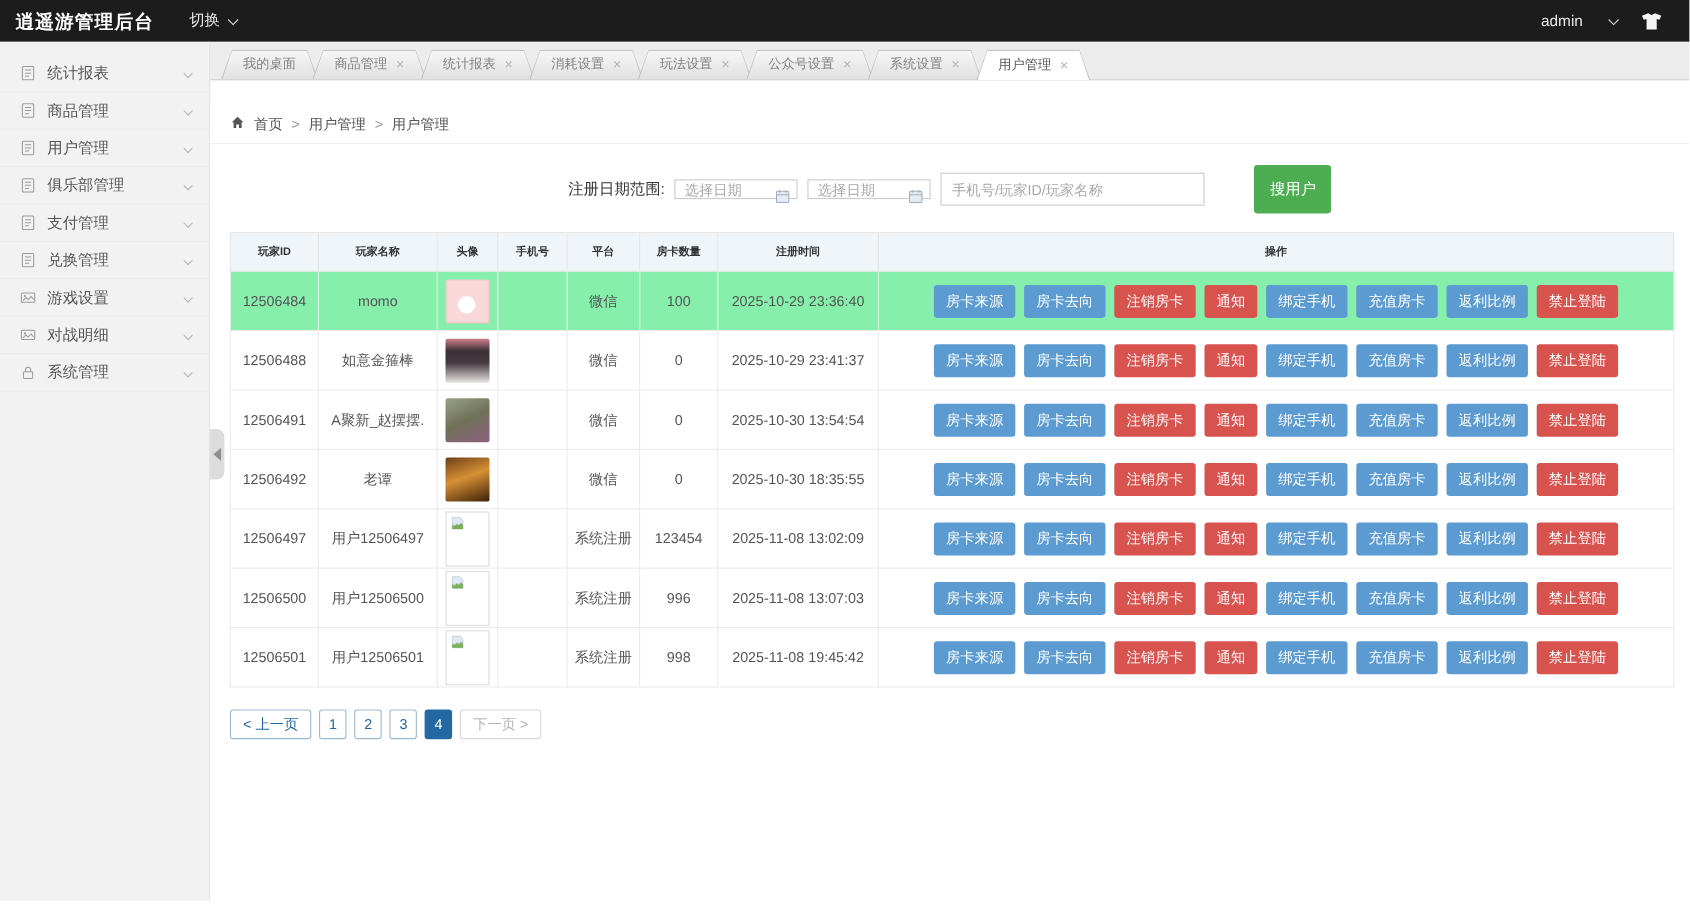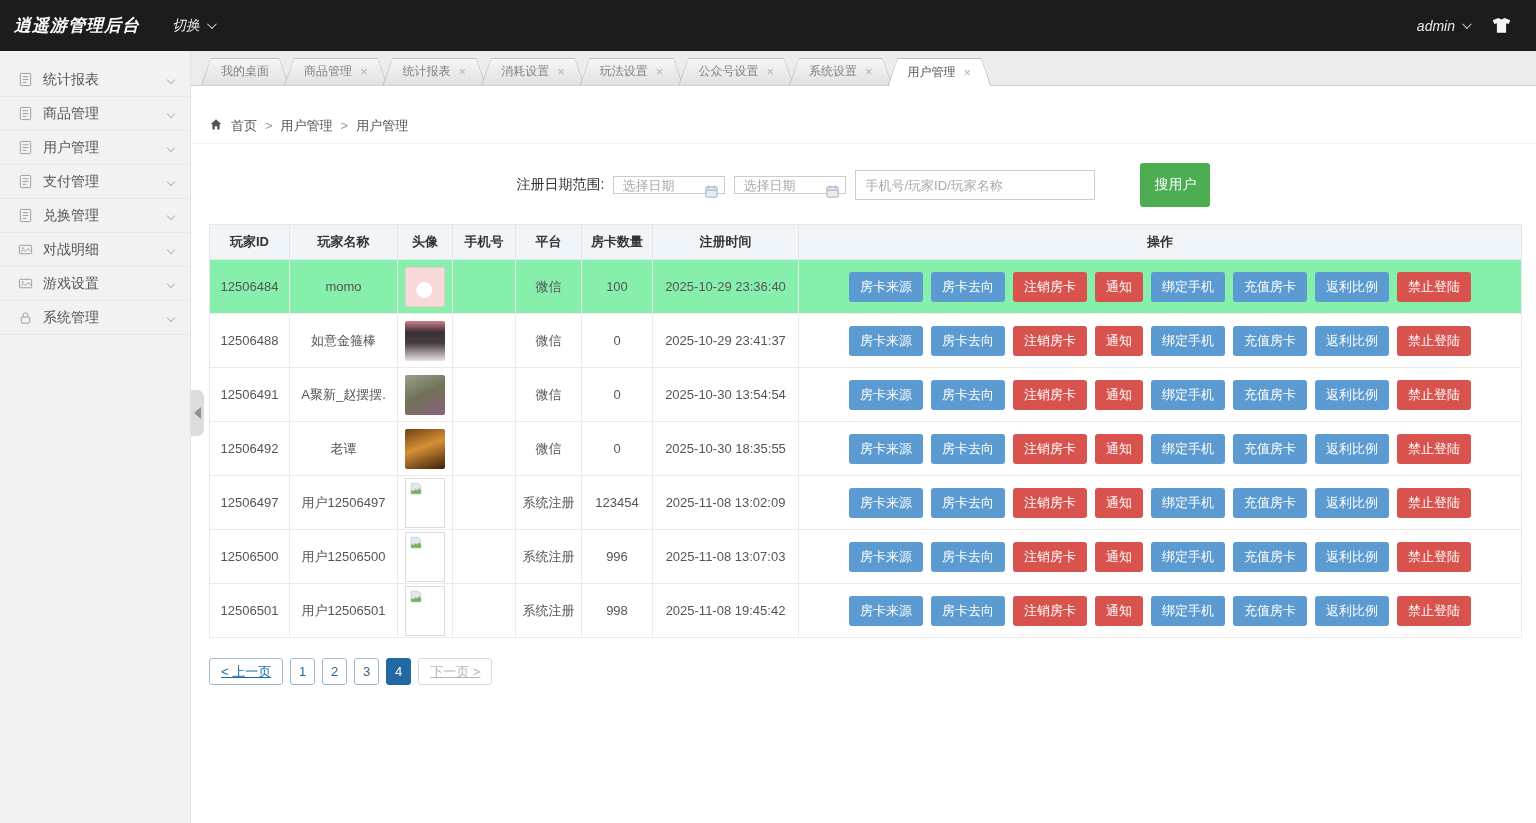--- a/index.html
+++ b/index.html
@@ -1,24 +1,24 @@
 <!DOCTYPE html>
 <html><head>
 <meta charset="utf-8">
 <style>
   * { margin:0; padding:0; box-sizing:border-box; }
   html,body { width:1536px; height:823px; overflow:hidden; }
   body { font-family:"Liberation Sans","DejaVu Sans",sans-serif; background:#fff; position:relative; }
 
   
-  .topbar { height:51px; background:#1c1c1c; display:flex; align-items:center; color:#fff;font-style:italic; }
+  .topbar { height:38px; background:#1c1c1c; display:flex; align-items:center; color:#fff; }
   .brand { margin-left:14px; font-size:17px; font-weight:700; letter-spacing:1px; }
   .switch { margin-left:32px; font-size:14px; color:#e8e8e8; display:flex; align-items:center; gap:7px; cursor:pointer; }
   .topbar-right { margin-left:auto; margin-right:24px; display:flex; align-items:center; gap:22px; }
-  .userbox { font-size:14px; color:#e8e8e8; display:flex; align-items:center; gap:7px; cursor:pointer; }
+  .userbox { font-size:14px; color:#e8e8e8; display:flex; align-items:center; gap:23px; cursor:pointer; }
   .chev { width:7px; height:7px; border-right:1px solid #cfcfcf; border-bottom:1px solid #cfcfcf; transform:rotate(45deg) translateY(-2px); display:inline-block; }
   .shirt-btn { cursor:pointer; display:flex; align-items:center; }
 
   
   .layout { display:flex; height:781px; }
   .sidebar { flex:0 0 191px; background:#f2f2f2; padding-top:12px; border-right:1px solid #e3e3e3; }
   .side-item { display:flex; align-items:center; height:34px; padding:0 16px 0 18px; border-bottom:1px solid #e9e9e9; color:#555; font-size:14px; cursor:pointer; background:#f2f2f2; }
   .side-icon { width:16px; height:16px; margin-right:9px; display:inline-flex; }
   .side-chev { margin-left:auto; width:6px; height:6px; border-right:1px solid #b5b5b5; border-bottom:1px solid #b5b5b5; transform:rotate(45deg); }
 
@@ -49,38 +49,38 @@
   .date-box { position:relative; width:112px; height:18px; border:1px solid #ccc; background:#fff; display:flex; align-items:center; }
   .date-box input { border:none; outline:none; width:100%; height:100%; padding:0 24px 0 8px; font-size:13px; font-family:inherit; color:#555; background:transparent; }
   .date-box input::placeholder, .kw-input::placeholder { color:#a9a9a9; }
   .cal-ico { position:absolute; right:5px; top:7px; cursor:pointer; }
   .kw-input { width:240px; height:30px; border:1px solid #ccc; padding:0 9px; font-size:13px; font-family:inherit; color:#555; outline:none; }
   .search-btn { height:44px; padding:11px 14px; background:#4cae50; color:#fff; border:none; border-radius:3px; font-size:14px; font-family:inherit; cursor:pointer;margin-left:36px; }
 
   
   .table-wrap { margin:17px 14px 0 18px; }
   table { width:100%; border-collapse:collapse; table-layout:fixed; }
-  th { height:35px; background:#f0f5fa; font-size:13px; color:#333; font-weight:700; border:1px solid #e6e6e6; }
+  th { height:35px; background:#f0f5fa; font-size:10px; color:#333; font-weight:700; border:1px solid #e6e6e6; }
   td { height:54px; text-align:center; font-size:13px; color:#555; border:1px solid #ebebeb; background:#fff; }
   tr.hl td { background:#86efac; }
   .avatar { width:40px; height:40px; margin:0 auto; border-radius:2px; }
   .av-momo-avatar   { background:radial-gradient(circle at 48% 58%, #ffffff 0 26%, #f9d8da 27%), #f6cdd0; border:1px solid #f2c6c9; }
   .av-girl-avatar   { background:linear-gradient(180deg,#cd7d8b 0%, #3a3035 28%, #453a40 55%, #e9e4e4 100%); }
   .av-person-avatar { background:linear-gradient(155deg,#9aa08a 0%, #6f7257 48%, #8d5f80 100%); }
   .av-bar-avatar    { background:linear-gradient(160deg,#6e4016 0%, #d69035 45%, #META 0, #3c2009 100%); background:linear-gradient(160deg,#6e4016 0%, #d69035 45%, #3c2009 100%); }
   .broken-box { width:40px; height:50px; border:1px solid #dcdcdc; background:#fff; margin:0 auto; display:flex; align-items:flex-start; padding:3px; }
   .actions-cell { white-space:nowrap; }
   .btn { height:30px; padding:0 11px; margin:0 4px; border:none; border-radius:3px; color:#fff; font-size:13px; font-family:inherit; cursor:pointer; }
   .btn.blue { background:#5b9bd1; }
   .btn.red  { background:#d8524e; }
 
   
   .pagination { margin:20px 0 0 18px; display:flex; align-items:center; }
   .pg-btn { min-width:25px; height:27px; margin-right:7px; border:1px solid #9db9d2; background:#fff; color:#2268a2; font-size:13px; font-family:inherit; border-radius:3px; padding:0 7px; cursor:pointer; }
-  .pg-prev, .pg-next { padding:0 11px;text-decoration:underline; }
+  .pg-prev, .pg-next { padding:0 11px; }
   .pg-btn.active { background:#2268a2; border-color:#2268a2; color:#fff; }
   .pg-next { color:#b5b5b5; border-color:#d8d8d8; cursor:default; }
 </style>
 </head>
 <body>
 
 <div class="topbar">
   <div class="brand">逍遥游管理后台</div>
   <div class="switch">
     <span>切换</span>
@@ -132,20 +132,30 @@
           <span>用户管理</span>
           <span class="side-chev"></span>
         </div>
         <div class="side-item">
           <span class="side-icon">
             <svg width="15" height="15" viewBox="0 0 16 16">
               <rect x="2.5" y="1.5" width="11" height="13" rx="1" fill="none" stroke="#9a9a9a"></rect>
               <path d="M5 5h6M5 8h6M5 11h4" stroke="#9a9a9a" fill="none"></path>
             </svg>
           </span>
+          <span>俱乐部管理</span>
+          <span class="side-chev"></span>
+        </div>
+        <div class="side-item">
+          <span class="side-icon">
+            <svg width="15" height="15" viewBox="0 0 16 16">
+              <rect x="2.5" y="1.5" width="11" height="13" rx="1" fill="none" stroke="#9a9a9a"></rect>
+              <path d="M5 5h6M5 8h6M5 11h4" stroke="#9a9a9a" fill="none"></path>
+            </svg>
+          </span>
           <span>支付管理</span>
           <span class="side-chev"></span>
         </div>
         <div class="side-item">
           <span class="side-icon">
             <svg width="15" height="15" viewBox="0 0 16 16">
               <rect x="2.5" y="1.5" width="11" height="13" rx="1" fill="none" stroke="#9a9a9a"></rect>
               <path d="M5 5h6M5 8h6M5 11h4" stroke="#9a9a9a" fill="none"></path>
             </svg>
           </span>
@@ -153,32 +163,32 @@
           <span class="side-chev"></span>
         </div>
         <div class="side-item">
           <span class="side-icon">
             <svg width="15" height="15" viewBox="0 0 16 16">
               <rect x="1.5" y="3.5" width="13" height="9" rx="1" fill="none" stroke="#9a9a9a"></rect>
               <circle cx="5" cy="6.5" r="1" fill="#9a9a9a"></circle>
               <path d="M3 11l3-3 2 2 3-3 2.5 3" stroke="#9a9a9a" fill="none"></path>
             </svg>
           </span>
-          <span>对战明细</span>
+          <span>游戏设置</span>
           <span class="side-chev"></span>
         </div>
         <div class="side-item">
           <span class="side-icon">
             <svg width="15" height="15" viewBox="0 0 16 16">
               <rect x="1.5" y="3.5" width="13" height="9" rx="1" fill="none" stroke="#9a9a9a"></rect>
               <circle cx="5" cy="6.5" r="1" fill="#9a9a9a"></circle>
               <path d="M3 11l3-3 2 2 3-3 2.5 3" stroke="#9a9a9a" fill="none"></path>
             </svg>
           </span>
-          <span>游戏设置</span>
+          <span>对战明细</span>
           <span class="side-chev"></span>
         </div>
         <div class="side-item">
           <span class="side-icon">
             <svg width="15" height="15" viewBox="0 0 16 16">
               <rect x="3.5" y="7.5" width="9" height="6.5" rx="1" fill="none" stroke="#9a9a9a"></rect>
               <path d="M5.5 7.5V5.5a2.5 2.5 0 0 1 5 0v2" fill="none" stroke="#9a9a9a"></path>
             </svg>
           </span>
           <span>系统管理</span>

